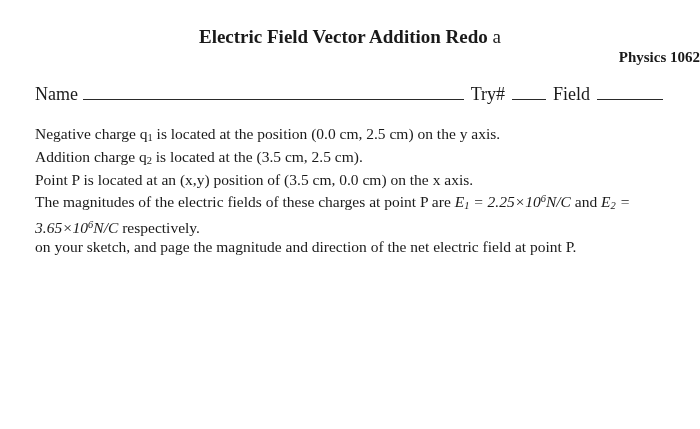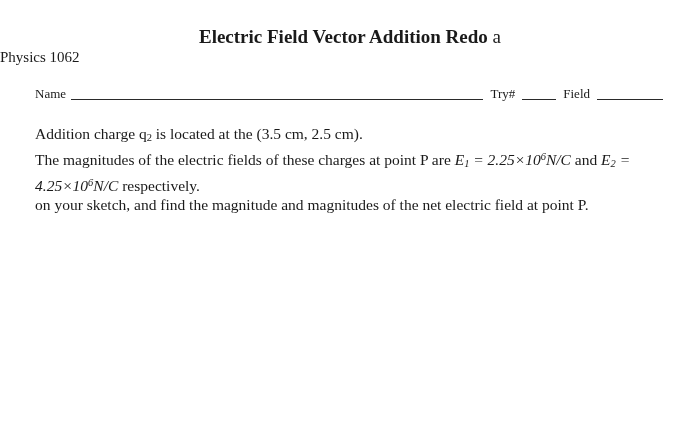--- a/index.html
+++ b/index.html
@@ -25,32 +25,33 @@
     font-size: 19px;
     line-height: 22px;
     white-space: nowrap;
   }
   .title-bold { font-weight: bold; }
   .subtitle-row {
     position: absolute;
     top: 48px;
     left: 0;
     width: 700px;
-    text-align: left;
+    text-align: right;
     font-size: 15px;
     line-height: 18px;
+    font-weight: bold;
   }
   .name-row {
     position: absolute;
     top: 85px;
     left: 35px;
     width: 628px;
     display: flex;
     align-items: flex-end;
-    font-size: 13px;
+    font-size: 18px;
     line-height: 18px;
     white-space: nowrap;
   }
   .blank {
     height: 0;
     border-bottom: 1.3px solid #2a2a2a;
     margin-bottom: 3px;
   }
   .blank-name { flex: 1; margin-left: 5px; margin-right: 7px; }
   .blank-try  { width: 34px; margin-left: 7px; margin-right: 7px; }
@@ -84,19 +85,21 @@
   <div class="name-row">
     <span>Name</span>
     <span class="blank blank-name"></span>
     <span>Try#</span>
     <span class="blank blank-try"></span>
     <span>Field</span>
     <span class="blank blank-date"></span>
   </div>
 
   <div class="body-text">
+    <div class="body-line"><span class="seg-n">Negative charge q</span><span class="seg-sub">1</span><span class="seg-n"> is located at the position (0.0 cm, 2.5 cm) on the y axis.</span></div>
     <div class="body-line"><span class="seg-n">Addition charge q</span><span class="seg-sub">2</span><span class="seg-n"> is located at the (3.5 cm, 2.5 cm).</span></div>
+    <div class="body-line"><span class="seg-n">Point P is located at an (x,y) position of (3.5 cm, 0.0 cm) on the x axis.</span></div>
     <div class="body-line"><span class="seg-n">The magnitudes of the electric fields of these charges at point P are </span><span class="seg-i">E</span><span class="seg-isub">1</span><span class="seg-i"> = 2.25×10</span><span class="seg-isup">6</span><span class="seg-i">N/C</span><span class="seg-n"> and </span><span class="seg-i">E</span><span class="seg-isub">2</span><span class="seg-i"> =</span></div>
-    <div class="body-line"><span class="seg-i">4.25×10</span><span class="seg-isup">6</span><span class="seg-i">N/C</span><span class="seg-n"> respectively.</span></div>
-    <div class="body-line"><span class="seg-n">on your sketch, and find the magnitude and magnitudes of the net electric field at point P.</span></div>
+    <div class="body-line"><span class="seg-i">3.65×10</span><span class="seg-isup">6</span><span class="seg-i">N/C</span><span class="seg-n"> respectively.</span></div>
+    <div class="body-line"><span class="seg-n">on your sketch, and page the magnitude and direction of the net electric field at point P.</span></div>
   </div>
 
 </div>
 
 </body></html>

